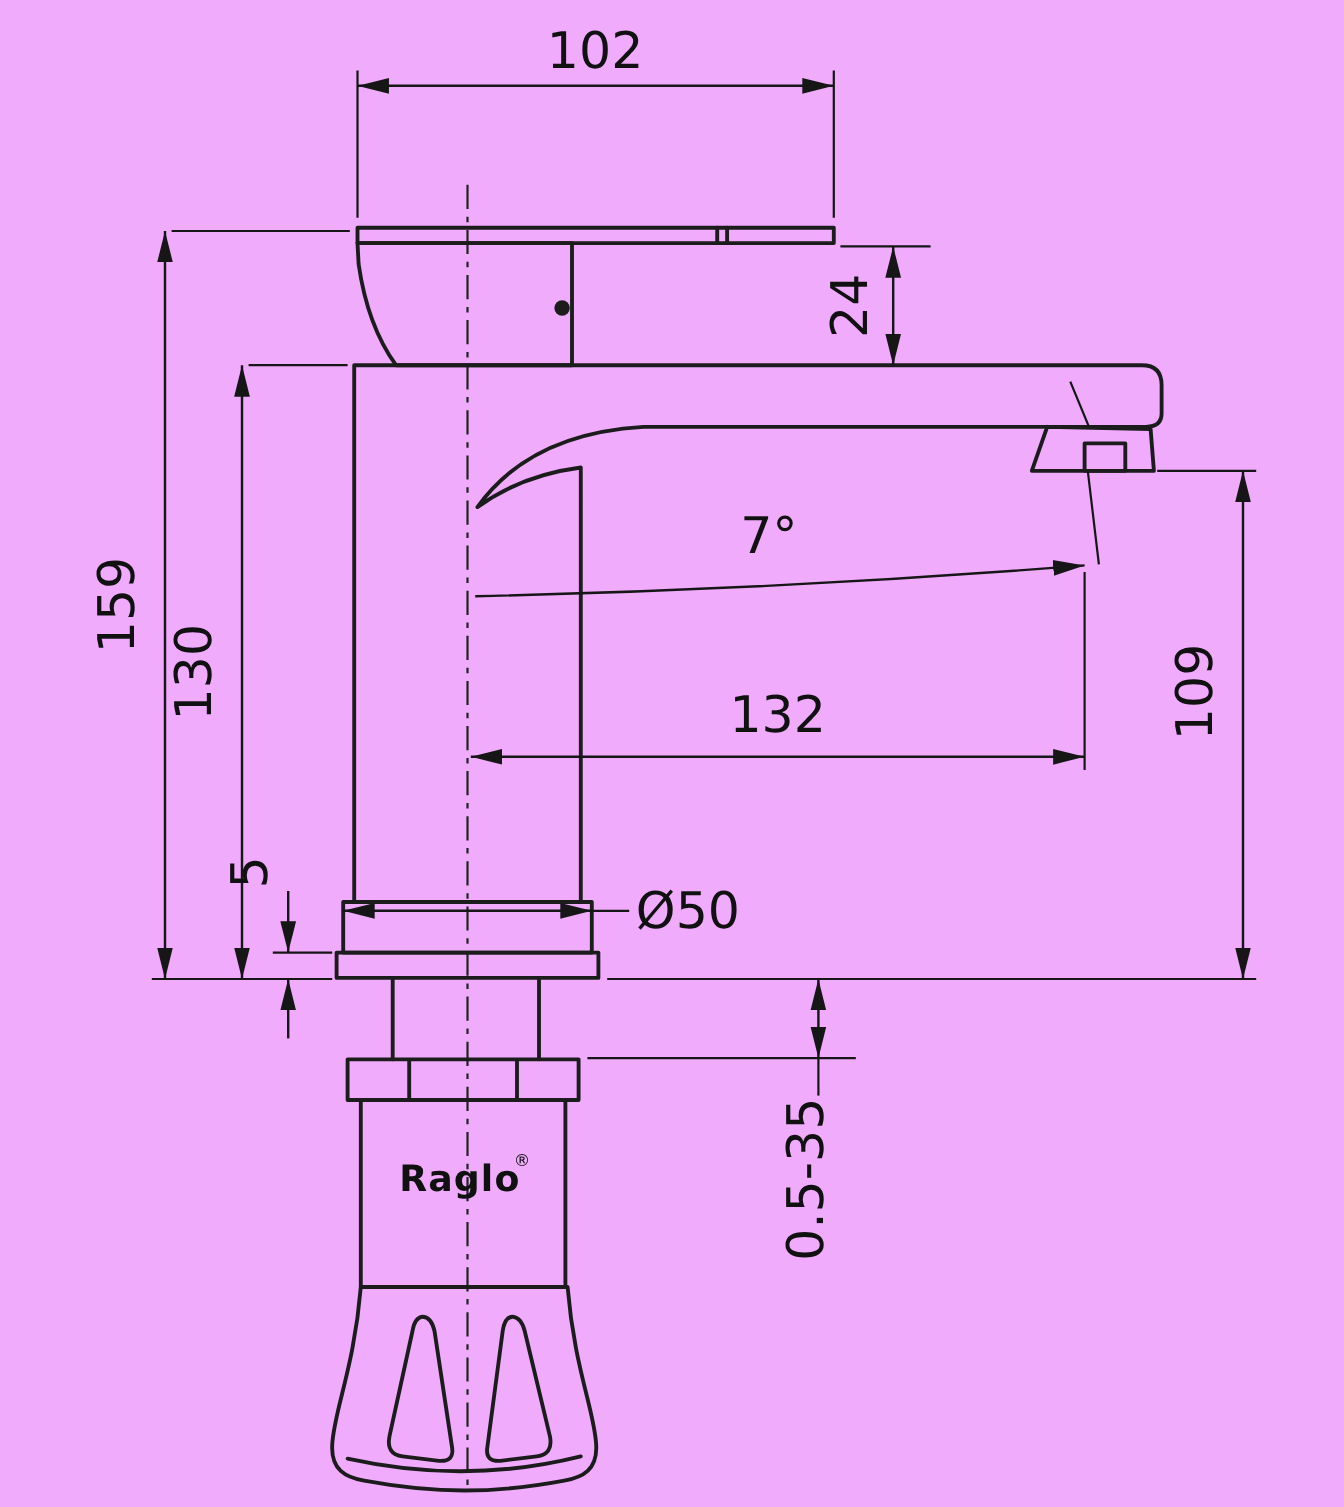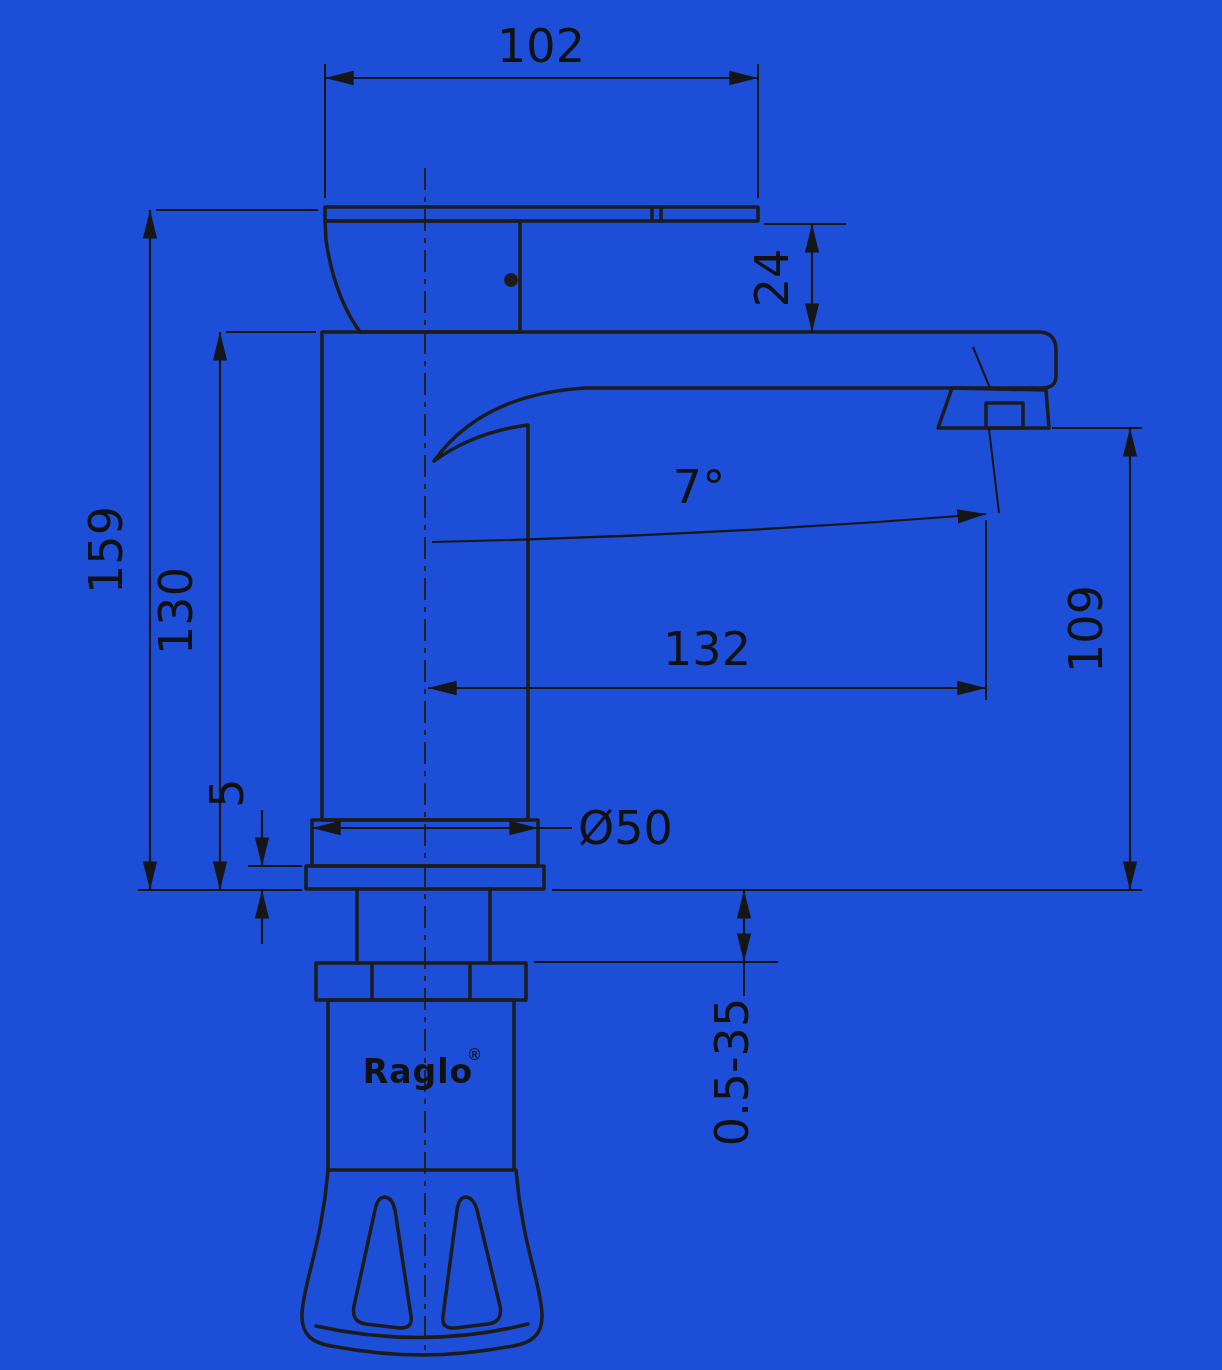--- a/index.html
+++ b/index.html
@@ -1,16 +1,16 @@
 <!DOCTYPE html>
 <html><head>
 <meta charset="utf-8">
 <style>
   html,body{margin:0;padding:0;background:#ffffff;}
-  .page{width:1222px;height:1370px;position:relative;background:#1d4ed8;overflow:hidden;}
+  .page{width:1222px;height:1370px;position:relative;background:#f0abfc;overflow:hidden;}
   svg{display:block;}
   .ol{fill:none;stroke:#1c1c1c;stroke-width:3.5;stroke-linejoin:round;stroke-linecap:round;}
   .fillb{fill:#1c1c1c;stroke:none;}
   .dim{fill:none;stroke:#161616;stroke-width:2.2;stroke-linecap:butt;}
   .ext{fill:none;stroke:#161616;stroke-width:2;stroke-linecap:butt;}
   .cl{fill:none;stroke:#222;stroke-width:2;stroke-dasharray:22 7 5 7;}
   .dim-num{font-family:"DejaVu Sans","Liberation Sans",sans-serif;font-size:46px;fill:#111;}
   .brand-txt{font-family:"DejaVu Sans","Liberation Sans",sans-serif;font-size:33px;font-weight:bold;fill:#111;letter-spacing:1px;}
   .brand-reg{font-family:"DejaVu Sans","Liberation Sans",sans-serif;font-size:15px;fill:#111;}
 </style>

